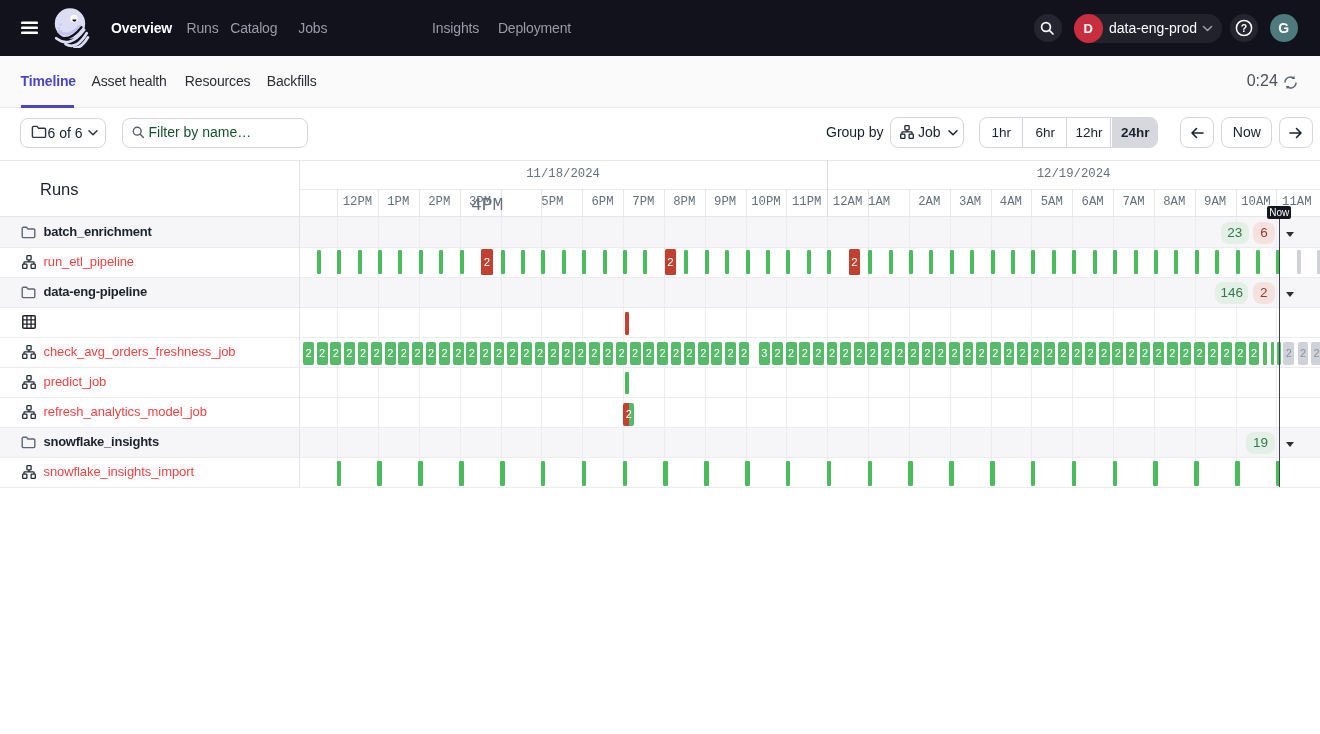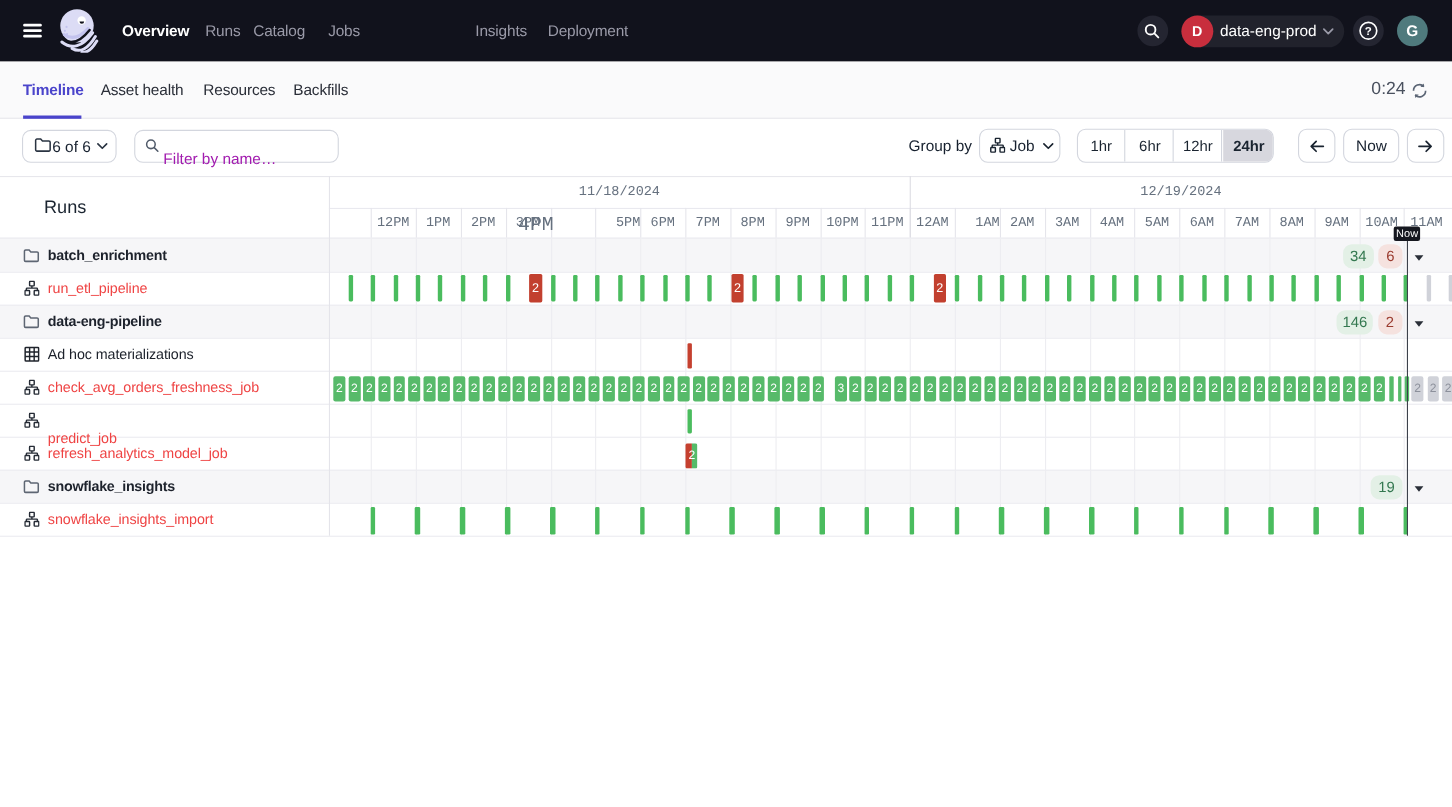--- a/index.html
+++ b/index.html
@@ -121,21 +121,21 @@
     </svg>
 <div class="abs" style="left:47.5px;top:117.5px;height:30px;line-height:30px;font-size:14px;color:#16202e">6 of 6</div>
 <svg class="abs" style="left:87.5px;top:129.5px" width="10" height="6" viewBox="0 0 10 6">
       <path d="M1 0.8 L5 4.8 L9 0.8" stroke="#2a3442" stroke-width="1.5" fill="none" stroke-linecap="round" stroke-linejoin="round"></path>
     </svg>
 <div class="btn" style="left:121.8px;top:117.5px;width:186px;height:30px"></div>
 <svg class="abs" style="left:131.5px;top:126px" width="13" height="13" viewBox="0 0 13 13">
       <circle cx="5.2" cy="5.2" r="3.9" stroke="#525c6b" stroke-width="1.4" fill="none"></circle>
       <line x1="8.2" y1="8.2" x2="11.5" y2="11.5" stroke="#525c6b" stroke-width="1.4" stroke-linecap="round"></line>
     </svg>
-<div class="abs" style="left:148.5px;top:129px;height:30px;line-height:30px;font-size:14px;color:#a21caf">Filter by name…</div>
+<div class="abs" style="left:148.5px;top:117px;height:30px;line-height:30px;font-size:14px;color:#14532d">Filter by name…</div>
 <div class="abs" style="left:826px;top:117px;height:31px;line-height:31px;font-size:14px;color:#16202e">Group by</div>
 <div class="btn" style="left:890.4px;top:117px;width:74px;height:31px"></div>
 <svg class="abs" style="left:899.5px;top:125px" width="14" height="14" viewBox="0 0 14 14">
       <rect x="4.9" y="0.7" width="4.2" height="4.2" stroke="#1a2430" stroke-width="1.3" fill="none" rx="0.6"></rect>
       <path d="M7 4.9 v2 M2 9 v-1.4 a0.7 0.7 0 0 1 0.7 -0.7 h8.6 a0.7 0.7 0 0 1 0.7 0.7 v1.4" stroke="#1a2430" stroke-width="1.3" fill="none"></path>
       <rect x="0.7" y="9.1" width="4.2" height="4.2" stroke="#1a2430" stroke-width="1.3" fill="none" rx="0.6"></rect>
       <rect x="9.1" y="9.1" width="4.2" height="4.2" stroke="#1a2430" stroke-width="1.3" fill="none" rx="0.6"></rect>
     </svg>
 <div class="abs" style="left:918px;top:117px;height:31px;line-height:31px;font-size:14px;color:#16202e">Job</div>
 <svg class="abs" style="left:948px;top:130px" width="10" height="6" viewBox="0 0 10 6">
@@ -184,29 +184,29 @@
 <div class="vline" style="left:1153.9px;top:189px;height:27px;background:#e5e5eb"></div>
 <div class="vline" style="left:1194.7px;top:189px;height:27px;background:#e5e5eb"></div>
 <div class="vline" style="left:1235.6px;top:189px;height:27px;background:#e5e5eb"></div>
 <div class="vline" style="left:1276.4px;top:189px;height:27px;background:#e5e5eb"></div>
 <div class="vline" style="left:827.2px;top:160px;height:56px;background:#dcdce3"></div>
 <div class="abs mono" style="left:337.1px;top:195px;width:40.8px;text-align:center;font-size:12.3px">12PM</div>
 <div class="abs mono" style="left:377.9px;top:195px;width:40.8px;text-align:center;font-size:12.3px">1PM</div>
 <div class="abs mono" style="left:418.8px;top:195px;width:40.8px;text-align:center;font-size:12.3px">2PM</div>
 <div class="abs mono" style="left:459.6px;top:195px;width:40.8px;text-align:center;font-size:12.3px">3PM</div>
 <div class="abs mono" style="left:471px;top:195px;width:40.8px;text-align:left;font-size:18px">4PM</div>
-<div class="abs mono" style="left:541.3px;top:195px;width:40.8px;text-align:right;font-size:12.3px">5PM</div>
+<div class="abs mono" style="left:541.3px;top:195px;width:40.8px;text-align:left;font-size:12.3px">5PM</div>
 <div class="abs mono" style="left:582.1px;top:195px;width:40.8px;text-align:center;font-size:12.3px">6PM</div>
 <div class="abs mono" style="left:623px;top:195px;width:40.8px;text-align:center;font-size:12.3px">7PM</div>
 <div class="abs mono" style="left:663.8px;top:195px;width:40.8px;text-align:center;font-size:12.3px">8PM</div>
 <div class="abs mono" style="left:704.7px;top:195px;width:40.8px;text-align:center;font-size:12.3px">9PM</div>
 <div class="abs mono" style="left:745.5px;top:195px;width:40.8px;text-align:center;font-size:12.3px">10PM</div>
 <div class="abs mono" style="left:786.3px;top:195px;width:40.8px;text-align:center;font-size:12.3px">11PM</div>
 <div class="abs mono" style="left:827.2px;top:195px;width:40.8px;text-align:center;font-size:12.3px">12AM</div>
-<div class="abs mono" style="left:868px;top:195px;width:40.8px;text-align:right;font-size:12.3px">1AM</div>
+<div class="abs mono" style="left:868px;top:195px;width:40.8px;text-align:left;font-size:12.3px">1AM</div>
 <div class="abs mono" style="left:908.9px;top:195px;width:40.8px;text-align:center;font-size:12.3px">2AM</div>
 <div class="abs mono" style="left:949.7px;top:195px;width:40.8px;text-align:center;font-size:12.3px">3AM</div>
 <div class="abs mono" style="left:990.5px;top:195px;width:40.8px;text-align:center;font-size:12.3px">4AM</div>
 <div class="abs mono" style="left:1031.4px;top:195px;width:40.8px;text-align:center;font-size:12.3px">5AM</div>
 <div class="abs mono" style="left:1072.2px;top:195px;width:40.8px;text-align:center;font-size:12.3px">6AM</div>
 <div class="abs mono" style="left:1113.1px;top:195px;width:40.8px;text-align:center;font-size:12.3px">7AM</div>
 <div class="abs mono" style="left:1153.9px;top:195px;width:40.8px;text-align:center;font-size:12.3px">8AM</div>
 <div class="abs mono" style="left:1194.7px;top:195px;width:40.8px;text-align:center;font-size:12.3px">9AM</div>
 <div class="abs mono" style="left:1235.6px;top:195px;width:40.8px;text-align:center;font-size:12.3px">10AM</div>
 <div class="abs mono" style="left:1276.4px;top:195px;width:40.8px;text-align:center;font-size:12.3px">11AM</div>
@@ -266,54 +266,53 @@
     </svg>
 <div class="rlabel jlink" style="top:247px">run_etl_pipeline</div>
 <svg class="abs" style="left:21px;top:285.5px" width="15" height="13" viewBox="0 0 15 13">
       <path d="M1.2 2.4 a1.1 1.1 0 0 1 1.1 -1.1 h3.2 l1.5 1.7 h5.7 a1.1 1.1 0 0 1 1.1 1.1 v6.4 a1.1 1.1 0 0 1 -1.1 1.1 h-10.4 a1.1 1.1 0 0 1 -1.1 -1.1 z" stroke="#5e6673" stroke-width="1.4" fill="none"></path>
     </svg>
 <div class="rlabel glabel" style="top:277px">data-eng-pipeline</div>
 <svg class="abs" style="left:21.5px;top:315px" width="14" height="14" viewBox="0 0 14 14">
       <rect x="0.8" y="0.8" width="12.4" height="12.4" stroke="#20242c" stroke-width="1.5" fill="none" rx="1"></rect>
       <path d="M4.93 0.8 V13.2 M9.07 0.8 V13.2 M0.8 4.93 H13.2 M0.8 9.07 H13.2" stroke="#20242c" stroke-width="1.3"></path>
     </svg>
-<div class="rlabel" style="top:307px;color:#1b202a">Ad hoc materializations</div>
 <svg class="abs" style="left:21.5px;top:345px" width="14" height="14" viewBox="0 0 14 14">
       <rect x="4.9" y="0.7" width="4.2" height="4.2" stroke="#252b35" stroke-width="1.3" fill="none" rx="0.6"></rect>
       <path d="M7 4.9 v2 M2 9 v-1.4 a0.7 0.7 0 0 1 0.7 -0.7 h8.6 a0.7 0.7 0 0 1 0.7 0.7 v1.4" stroke="#252b35" stroke-width="1.3" fill="none"></path>
       <rect x="0.7" y="9.1" width="4.2" height="4.2" stroke="#252b35" stroke-width="1.3" fill="none" rx="0.6"></rect>
       <rect x="9.1" y="9.1" width="4.2" height="4.2" stroke="#252b35" stroke-width="1.3" fill="none" rx="0.6"></rect>
     </svg>
 <div class="rlabel jlink" style="top:337px">check_avg_orders_freshness_job</div>
 <svg class="abs" style="left:21.5px;top:375px" width="14" height="14" viewBox="0 0 14 14">
       <rect x="4.9" y="0.7" width="4.2" height="4.2" stroke="#252b35" stroke-width="1.3" fill="none" rx="0.6"></rect>
       <path d="M7 4.9 v2 M2 9 v-1.4 a0.7 0.7 0 0 1 0.7 -0.7 h8.6 a0.7 0.7 0 0 1 0.7 0.7 v1.4" stroke="#252b35" stroke-width="1.3" fill="none"></path>
       <rect x="0.7" y="9.1" width="4.2" height="4.2" stroke="#252b35" stroke-width="1.3" fill="none" rx="0.6"></rect>
       <rect x="9.1" y="9.1" width="4.2" height="4.2" stroke="#252b35" stroke-width="1.3" fill="none" rx="0.6"></rect>
     </svg>
-<div class="rlabel jlink" style="top:384px">predict_job</div>
+<div class="rlabel jlink" style="top:367px">predict_job</div>
 <svg class="abs" style="left:21.5px;top:405px" width="14" height="14" viewBox="0 0 14 14">
       <rect x="4.9" y="0.7" width="4.2" height="4.2" stroke="#252b35" stroke-width="1.3" fill="none" rx="0.6"></rect>
       <path d="M7 4.9 v2 M2 9 v-1.4 a0.7 0.7 0 0 1 0.7 -0.7 h8.6 a0.7 0.7 0 0 1 0.7 0.7 v1.4" stroke="#252b35" stroke-width="1.3" fill="none"></path>
       <rect x="0.7" y="9.1" width="4.2" height="4.2" stroke="#252b35" stroke-width="1.3" fill="none" rx="0.6"></rect>
       <rect x="9.1" y="9.1" width="4.2" height="4.2" stroke="#252b35" stroke-width="1.3" fill="none" rx="0.6"></rect>
     </svg>
 <div class="rlabel jlink" style="top:397px">refresh_analytics_model_job</div>
 <svg class="abs" style="left:21px;top:435.5px" width="15" height="13" viewBox="0 0 15 13">
       <path d="M1.2 2.4 a1.1 1.1 0 0 1 1.1 -1.1 h3.2 l1.5 1.7 h5.7 a1.1 1.1 0 0 1 1.1 1.1 v6.4 a1.1 1.1 0 0 1 -1.1 1.1 h-10.4 a1.1 1.1 0 0 1 -1.1 -1.1 z" stroke="#5e6673" stroke-width="1.4" fill="none"></path>
     </svg>
 <div class="rlabel glabel" style="top:427px">snowflake_insights</div>
 <svg class="abs" style="left:21.5px;top:465px" width="14" height="14" viewBox="0 0 14 14">
       <rect x="4.9" y="0.7" width="4.2" height="4.2" stroke="#252b35" stroke-width="1.3" fill="none" rx="0.6"></rect>
       <path d="M7 4.9 v2 M2 9 v-1.4 a0.7 0.7 0 0 1 0.7 -0.7 h8.6 a0.7 0.7 0 0 1 0.7 0.7 v1.4" stroke="#252b35" stroke-width="1.3" fill="none"></path>
       <rect x="0.7" y="9.1" width="4.2" height="4.2" stroke="#252b35" stroke-width="1.3" fill="none" rx="0.6"></rect>
       <rect x="9.1" y="9.1" width="4.2" height="4.2" stroke="#252b35" stroke-width="1.3" fill="none" rx="0.6"></rect>
     </svg>
 <div class="rlabel jlink" style="top:457px">snowflake_insights_import</div>
-<div class="pill pgreen" style="left:1220.7px;top:221.8px;width:28.2px">34</div>
+<div class="pill pgreen" style="left:1220.7px;top:221.8px;width:28.2px">23</div>
 <div class="pill pred" style="left:1253.3px;top:221.8px;width:21.3px">6</div>
 <div class="caret" style="left:1285.9px;top:232.3px"></div>
 <div class="pill pgreen" style="left:1215px;top:281.8px;width:33.3px">146</div>
 <div class="pill pred" style="left:1252.7px;top:281.8px;width:21.9px">2</div>
 <div class="caret" style="left:1285.9px;top:292.3px"></div>
 <div class="pill pgreen" style="left:1245.9px;top:431.8px;width:29px">19</div>
 <div class="caret" style="left:1285.9px;top:442.3px"></div>
 <div class="tick" style="left:316.7px;top:250px"></div>
 <div class="tick" style="left:337.1px;top:250px"></div>
 <div class="tick" style="left:357.5px;top:250px"></div>

